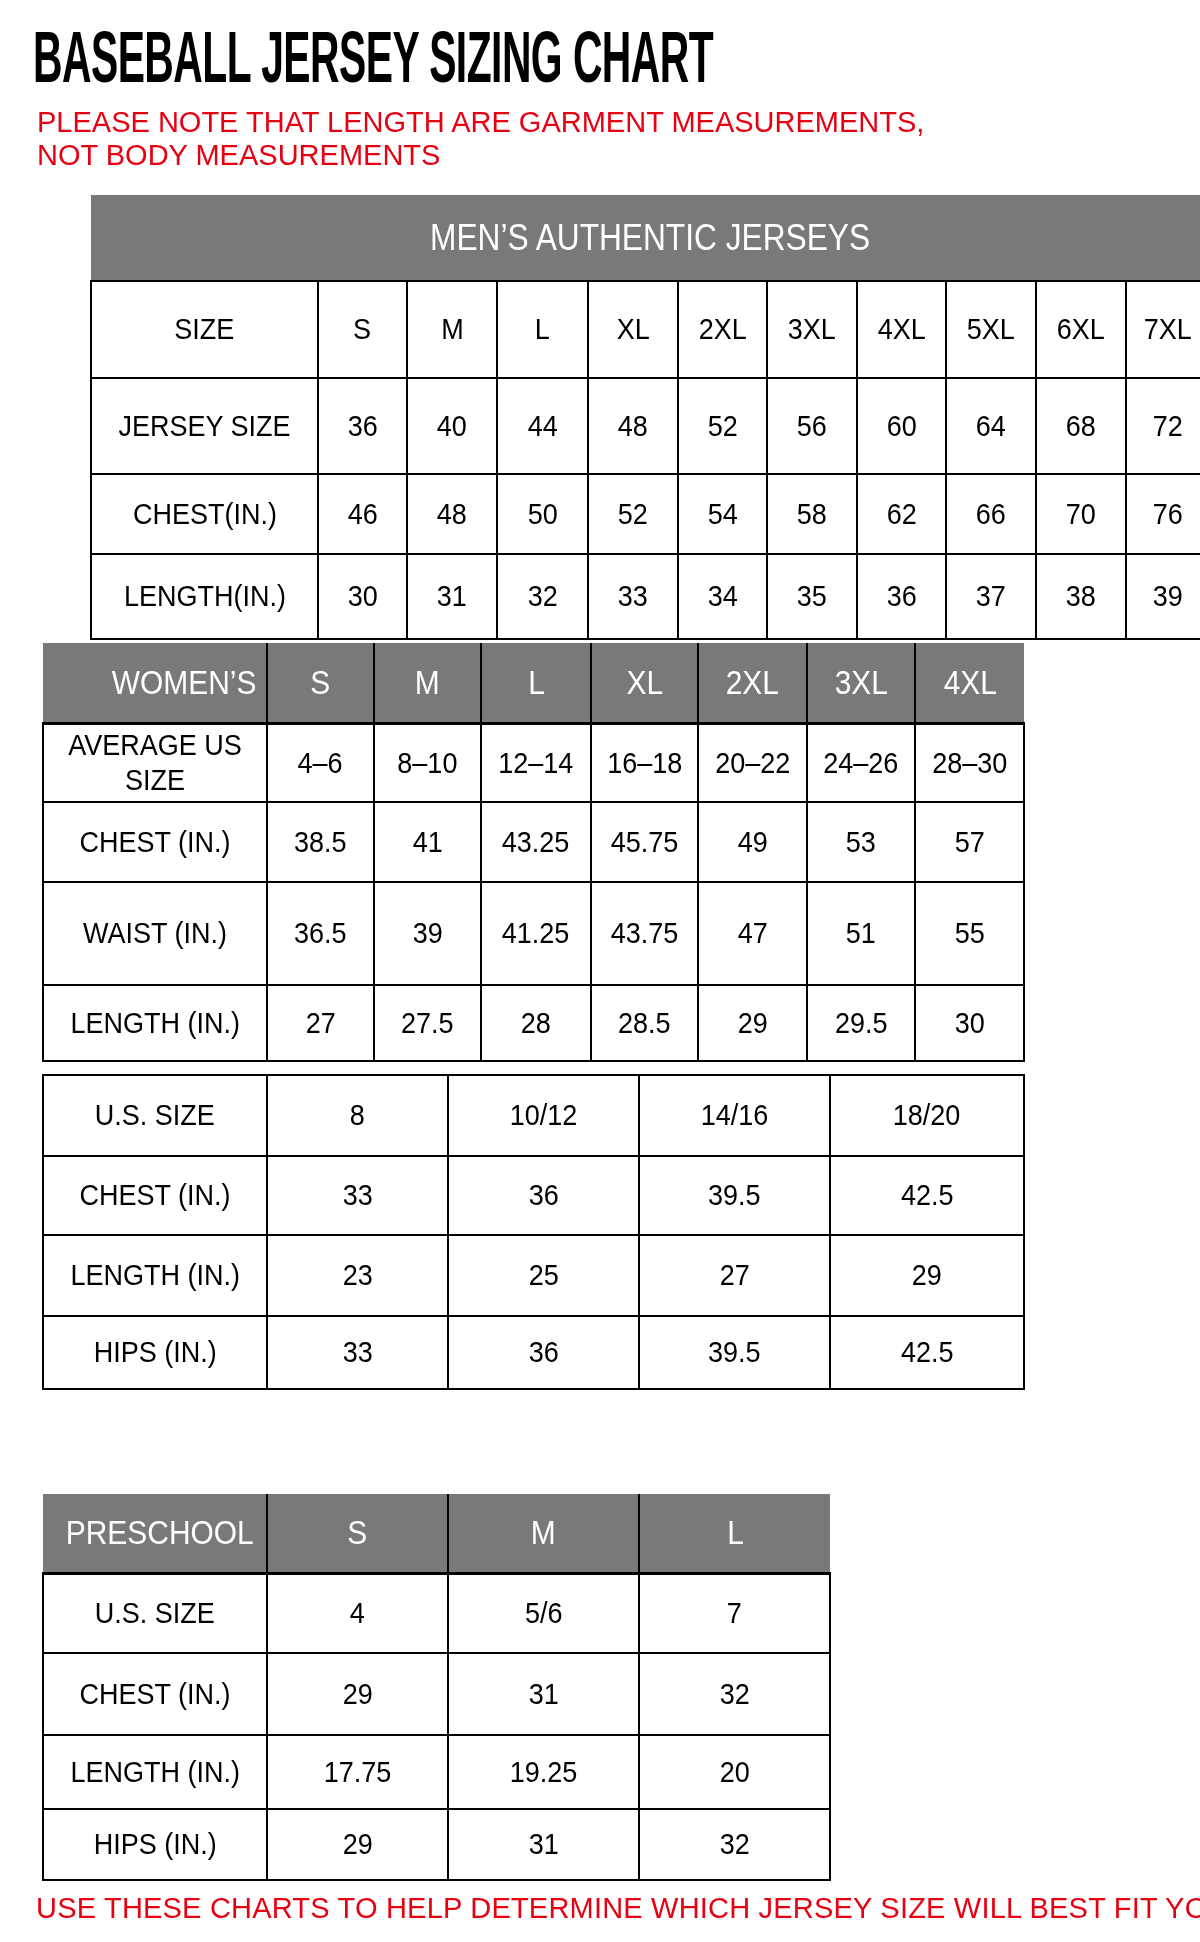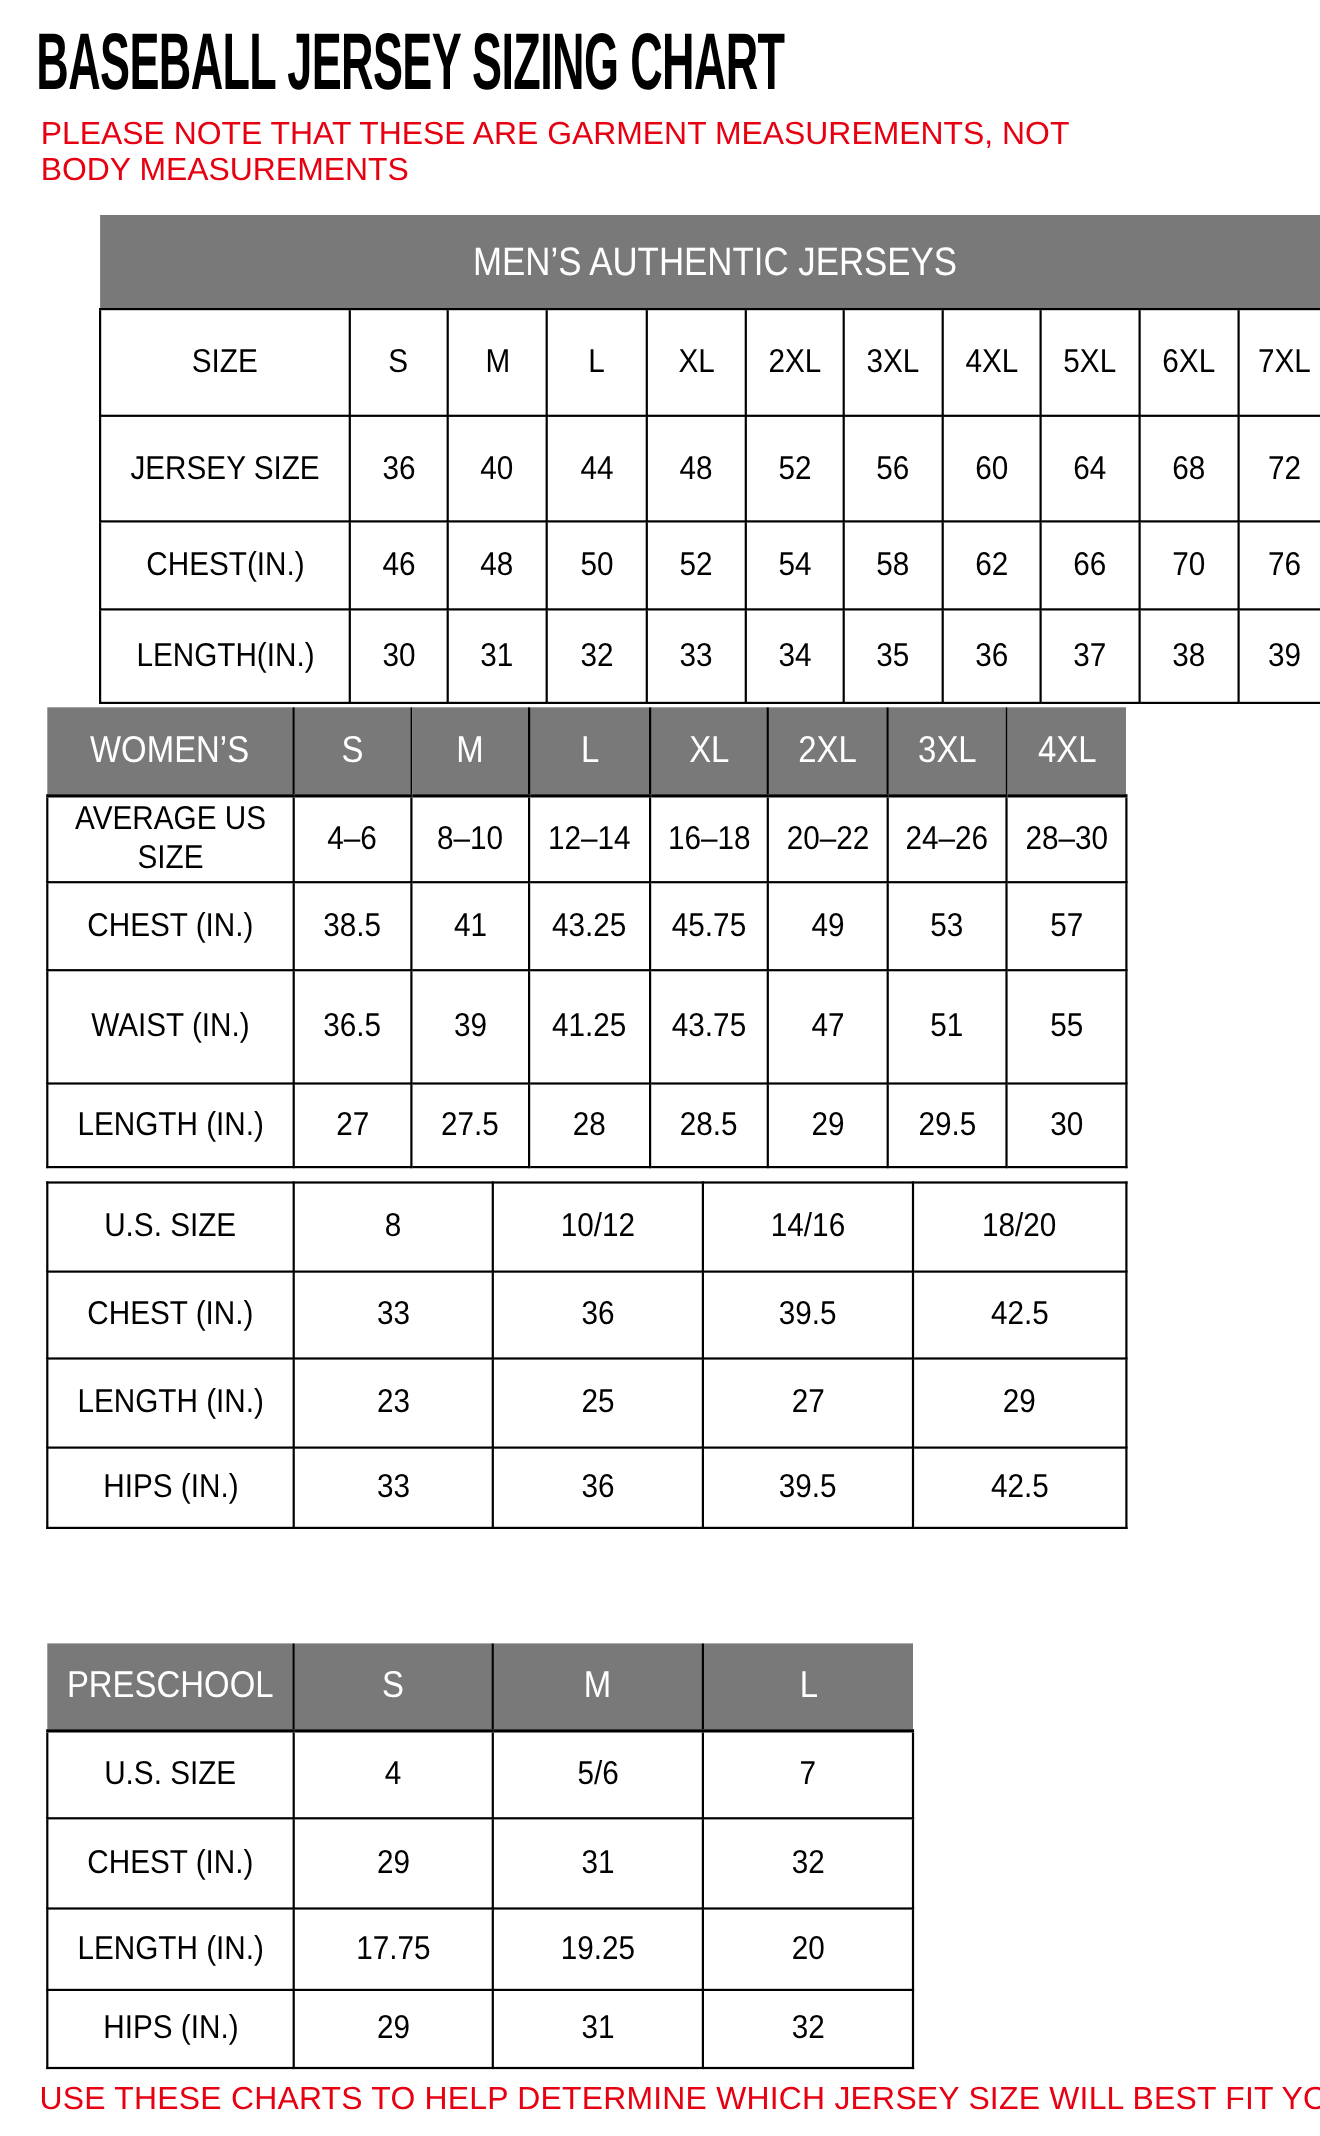--- a/index.html
+++ b/index.html
@@ -17,21 +17,21 @@
         color:var(--red,#e60012);width:940px;}
   .footer{position:absolute;left:36px;top:1892px;margin:0;font-size:29px;
           color:var(--red,#e60012);white-space:nowrap;letter-spacing:0.2px;}
 
   
   table.sizing{position:absolute;border-collapse:collapse;table-layout:fixed;}
   .sizing td{border:2px solid #000;text-align:center;vertical-align:middle;
              padding:0;background:#fff;overflow:hidden;}
   tr.banner-row td{background:var(--gray,#797979);border:none;border-bottom:2px solid #000;}
   tr.gray-hdr td{background:var(--gray,#797979);border-top:none;border-bottom:3px solid #000;}
-  tr.gray-hdr td:first-child{border-left:none;}
+  tr.gray-hdr td:first-child{border-left:none;text-align:right;}
   tr.gray-hdr td:last-child{border-right:none;}
 
   .banner-text{display:inline-block;transform:scaleX(0.88);font-size:36px;color:#fff;}
   .ghdr-text{display:inline-block;transform:scaleX(0.88);font-size:34px;color:#fff;}
   .cell-text{display:inline-block;transform:scaleX(0.9);font-size:30px;line-height:1.15;}
 
   .t-mens{left:42px;top:195px;width:1118px;margin-left:48px;}
   .t-womens{left:42px;top:643px;width:981px;}
   .t-boys{left:42px;top:1074px;width:981px;}
   .t-preschool{left:42px;top:1494px;width:787px;}
@@ -58,21 +58,21 @@
   .t-preschool tr:nth-child(2){height:80px;}
   .t-preschool tr:nth-child(3){height:82px;}
   .t-preschool tr:nth-child(4){height:74px;}
   .t-preschool tr:nth-child(5){height:71px;}
 </style>
 </head>
 <body>
 
 <h1 class="title"><span class="title-text">BASEBALL JERSEY SIZING CHART</span></h1>
 
-<p class="note">PLEASE NOTE THAT THESE ARE GARMENT MEASUREMENTS, NOT BODY MEASUREMENTS</p>
+<p class="note">PLEASE NOTE THAT LENGTH ARE GARMENT MEASUREMENTS, NOT BODY MEASUREMENTS</p>
 
 <div id="tables-root">
     <table class="sizing t-mens">
       <colgroup>
         <col style="width: 227px;">
         <col style="width: 89px;">
         <col style="width: 90px;">
         <col style="width: 91px;">
         <col style="width: 90px;">
         <col style="width: 89px;">

